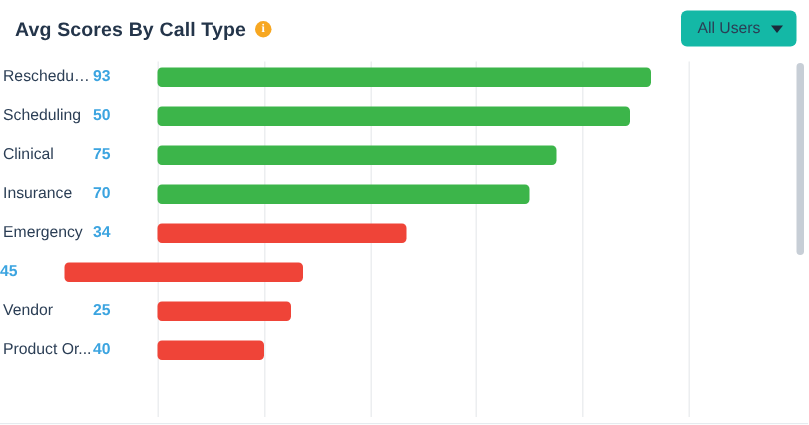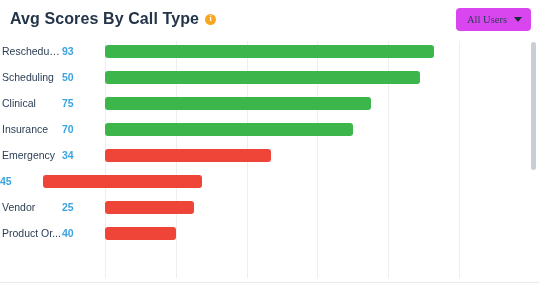--- a/index.html
+++ b/index.html
@@ -31,21 +31,21 @@
     display: flex;
     align-items: center;
     padding: 0 8px 0 10px;
   }
   .title-wrap {
     display: flex;
     align-items: center;
     gap: 6px;
   }
   .card-title {
-    font-size: 16px;
+    font-size: 13px;
     font-weight: bold;
     color: #24354a;
     letter-spacing: 0.1px;
     white-space: nowrap;
   }
   .info-icon {
     width: 11px;
     height: 11px;
     border-radius: 50%;
     background: #f7a721;
@@ -58,26 +58,26 @@
     font-family: "Liberation Serif", serif;
     line-height: 1;
     flex: none;
   }
   .header-spacer { flex: 1 1 auto; }
 
   .users-dropdown {
     display: inline-flex;
     align-items: center;
     gap: 7px;
-    background: #d946ef;
+    background: #14b8a6;
     border: none;
     border-radius: 4px;
     padding: 6px 9px 6px 11px;
     cursor: pointer;
-    font-family: Liberation Serif, serif;
+    font-family: Liberation Sans, sans-serif;
   }
   .users-dropdown-label {
     font-size: 10.5px;
     color: #2b3e55;
     white-space: nowrap;
   }
   .caret-down {
     width: 0; height: 0;
     border-left: 4.5px solid transparent;
     border-right: 4.5px solid transparent;

